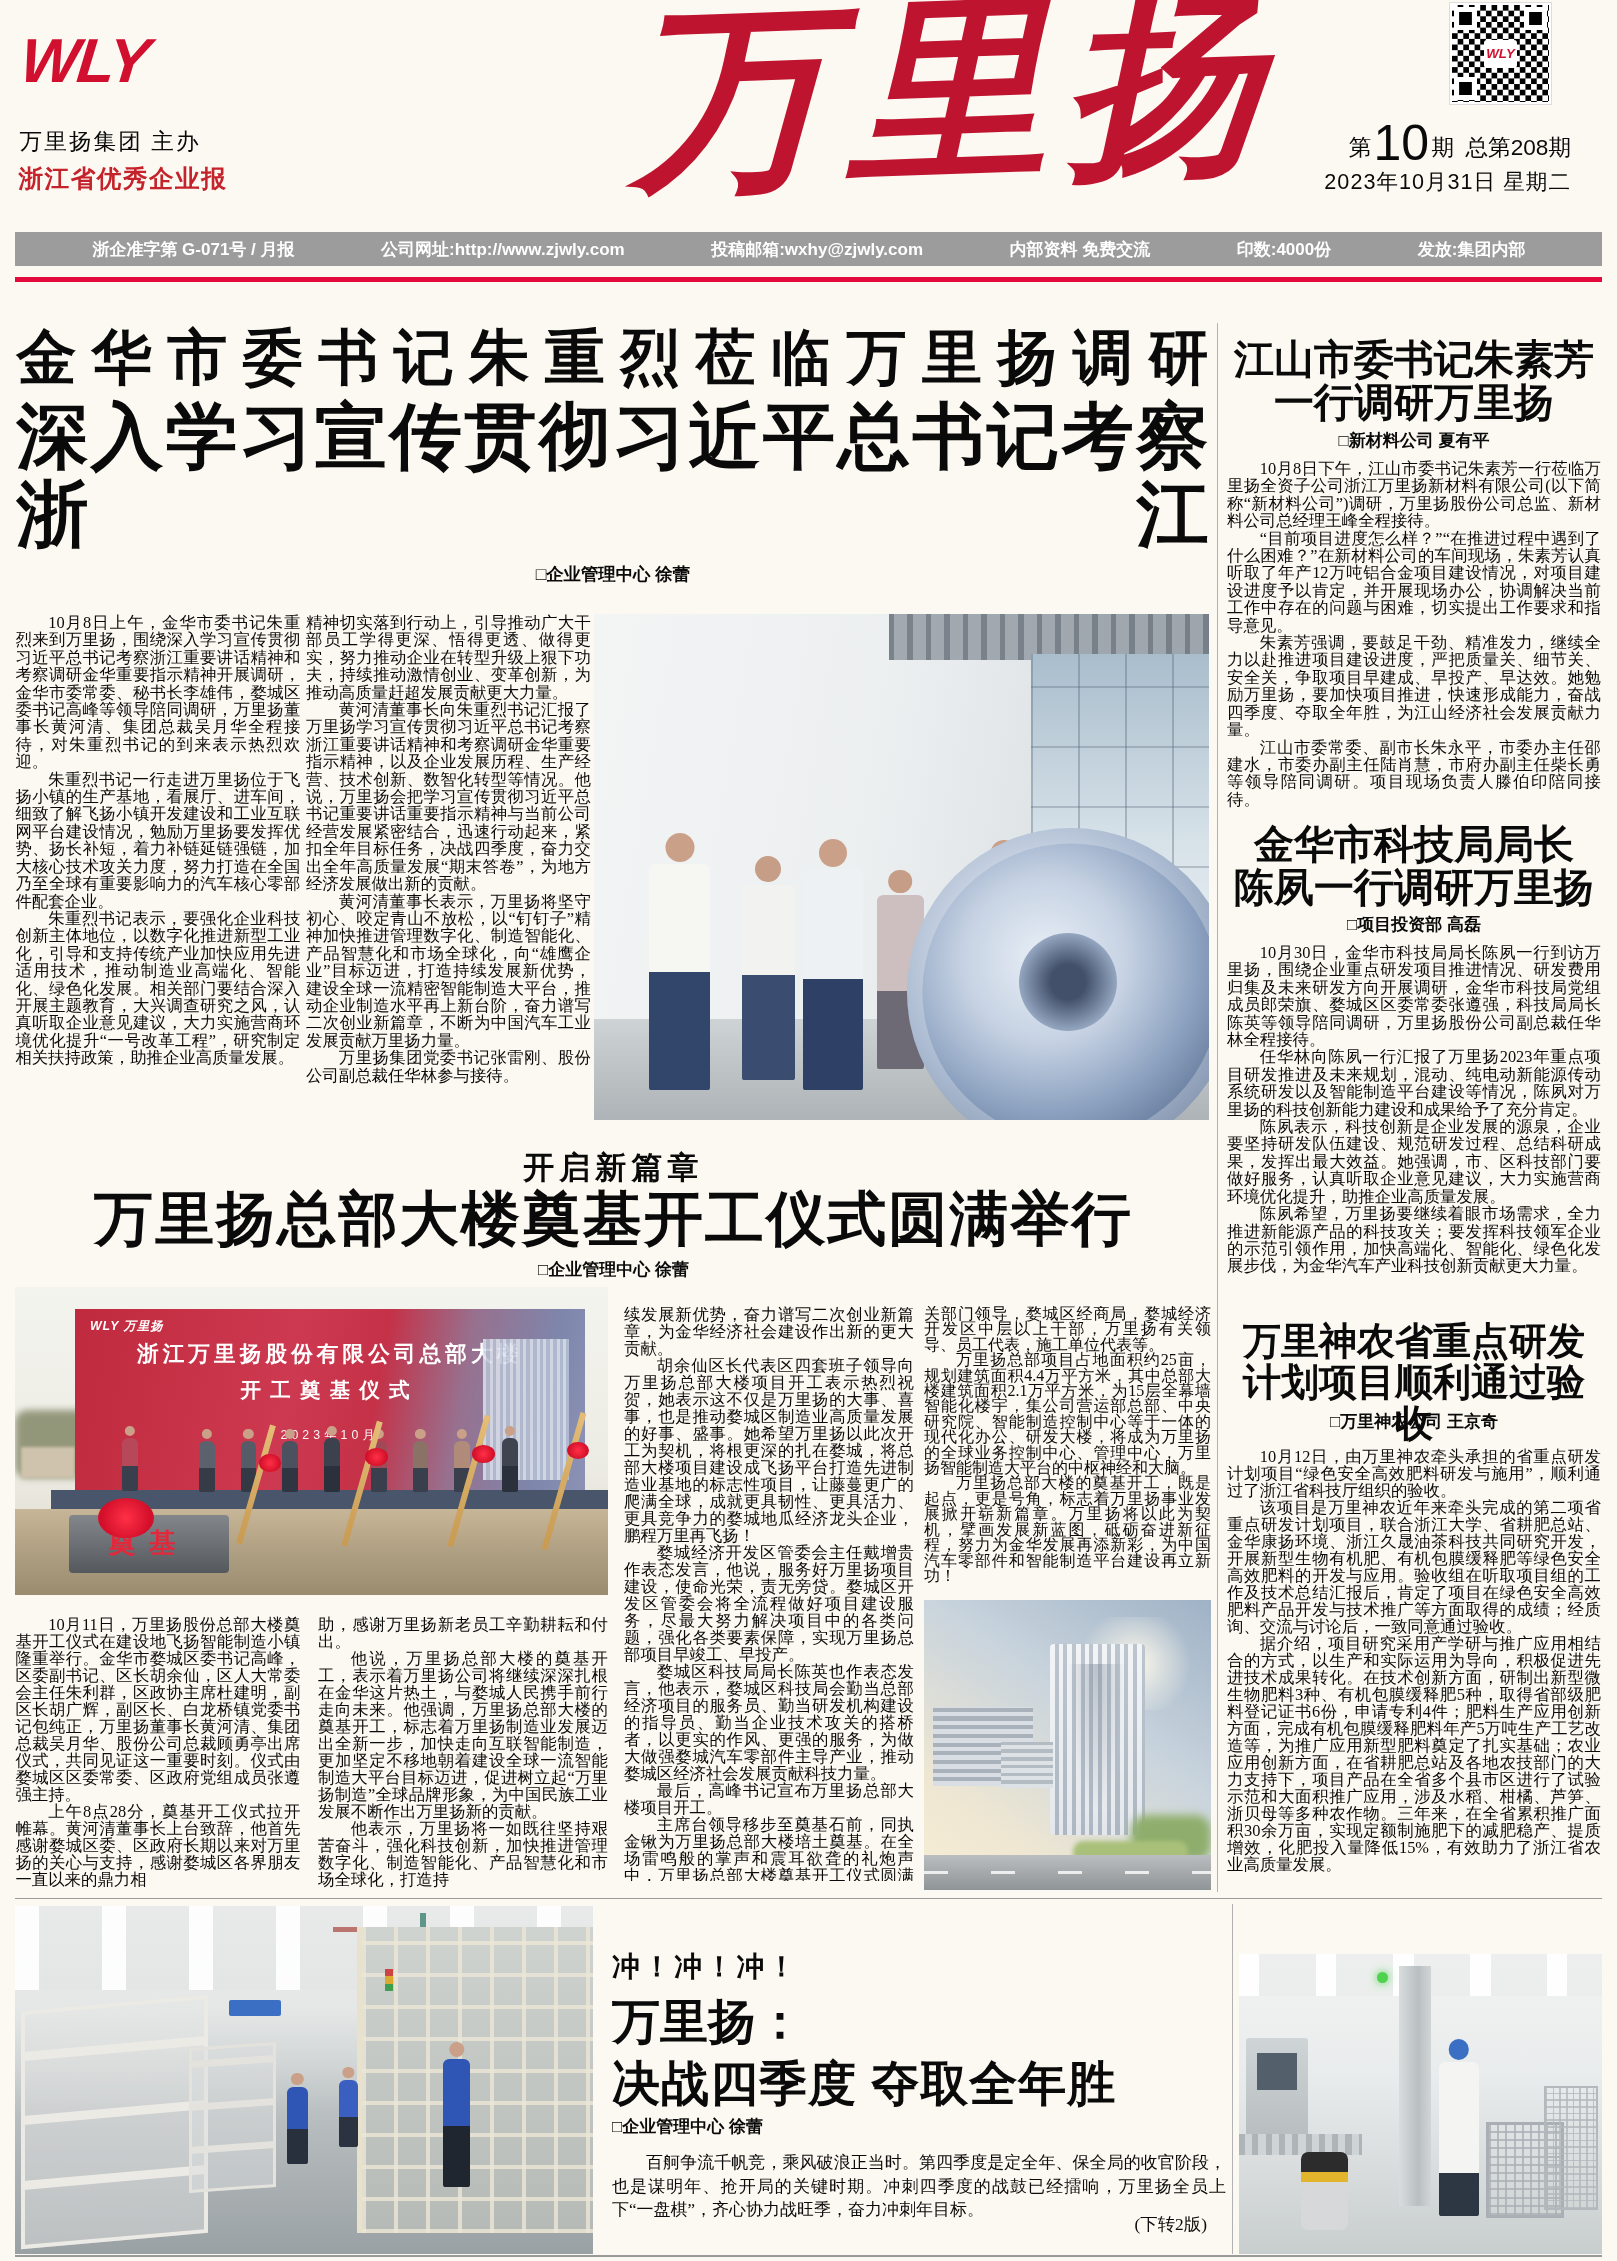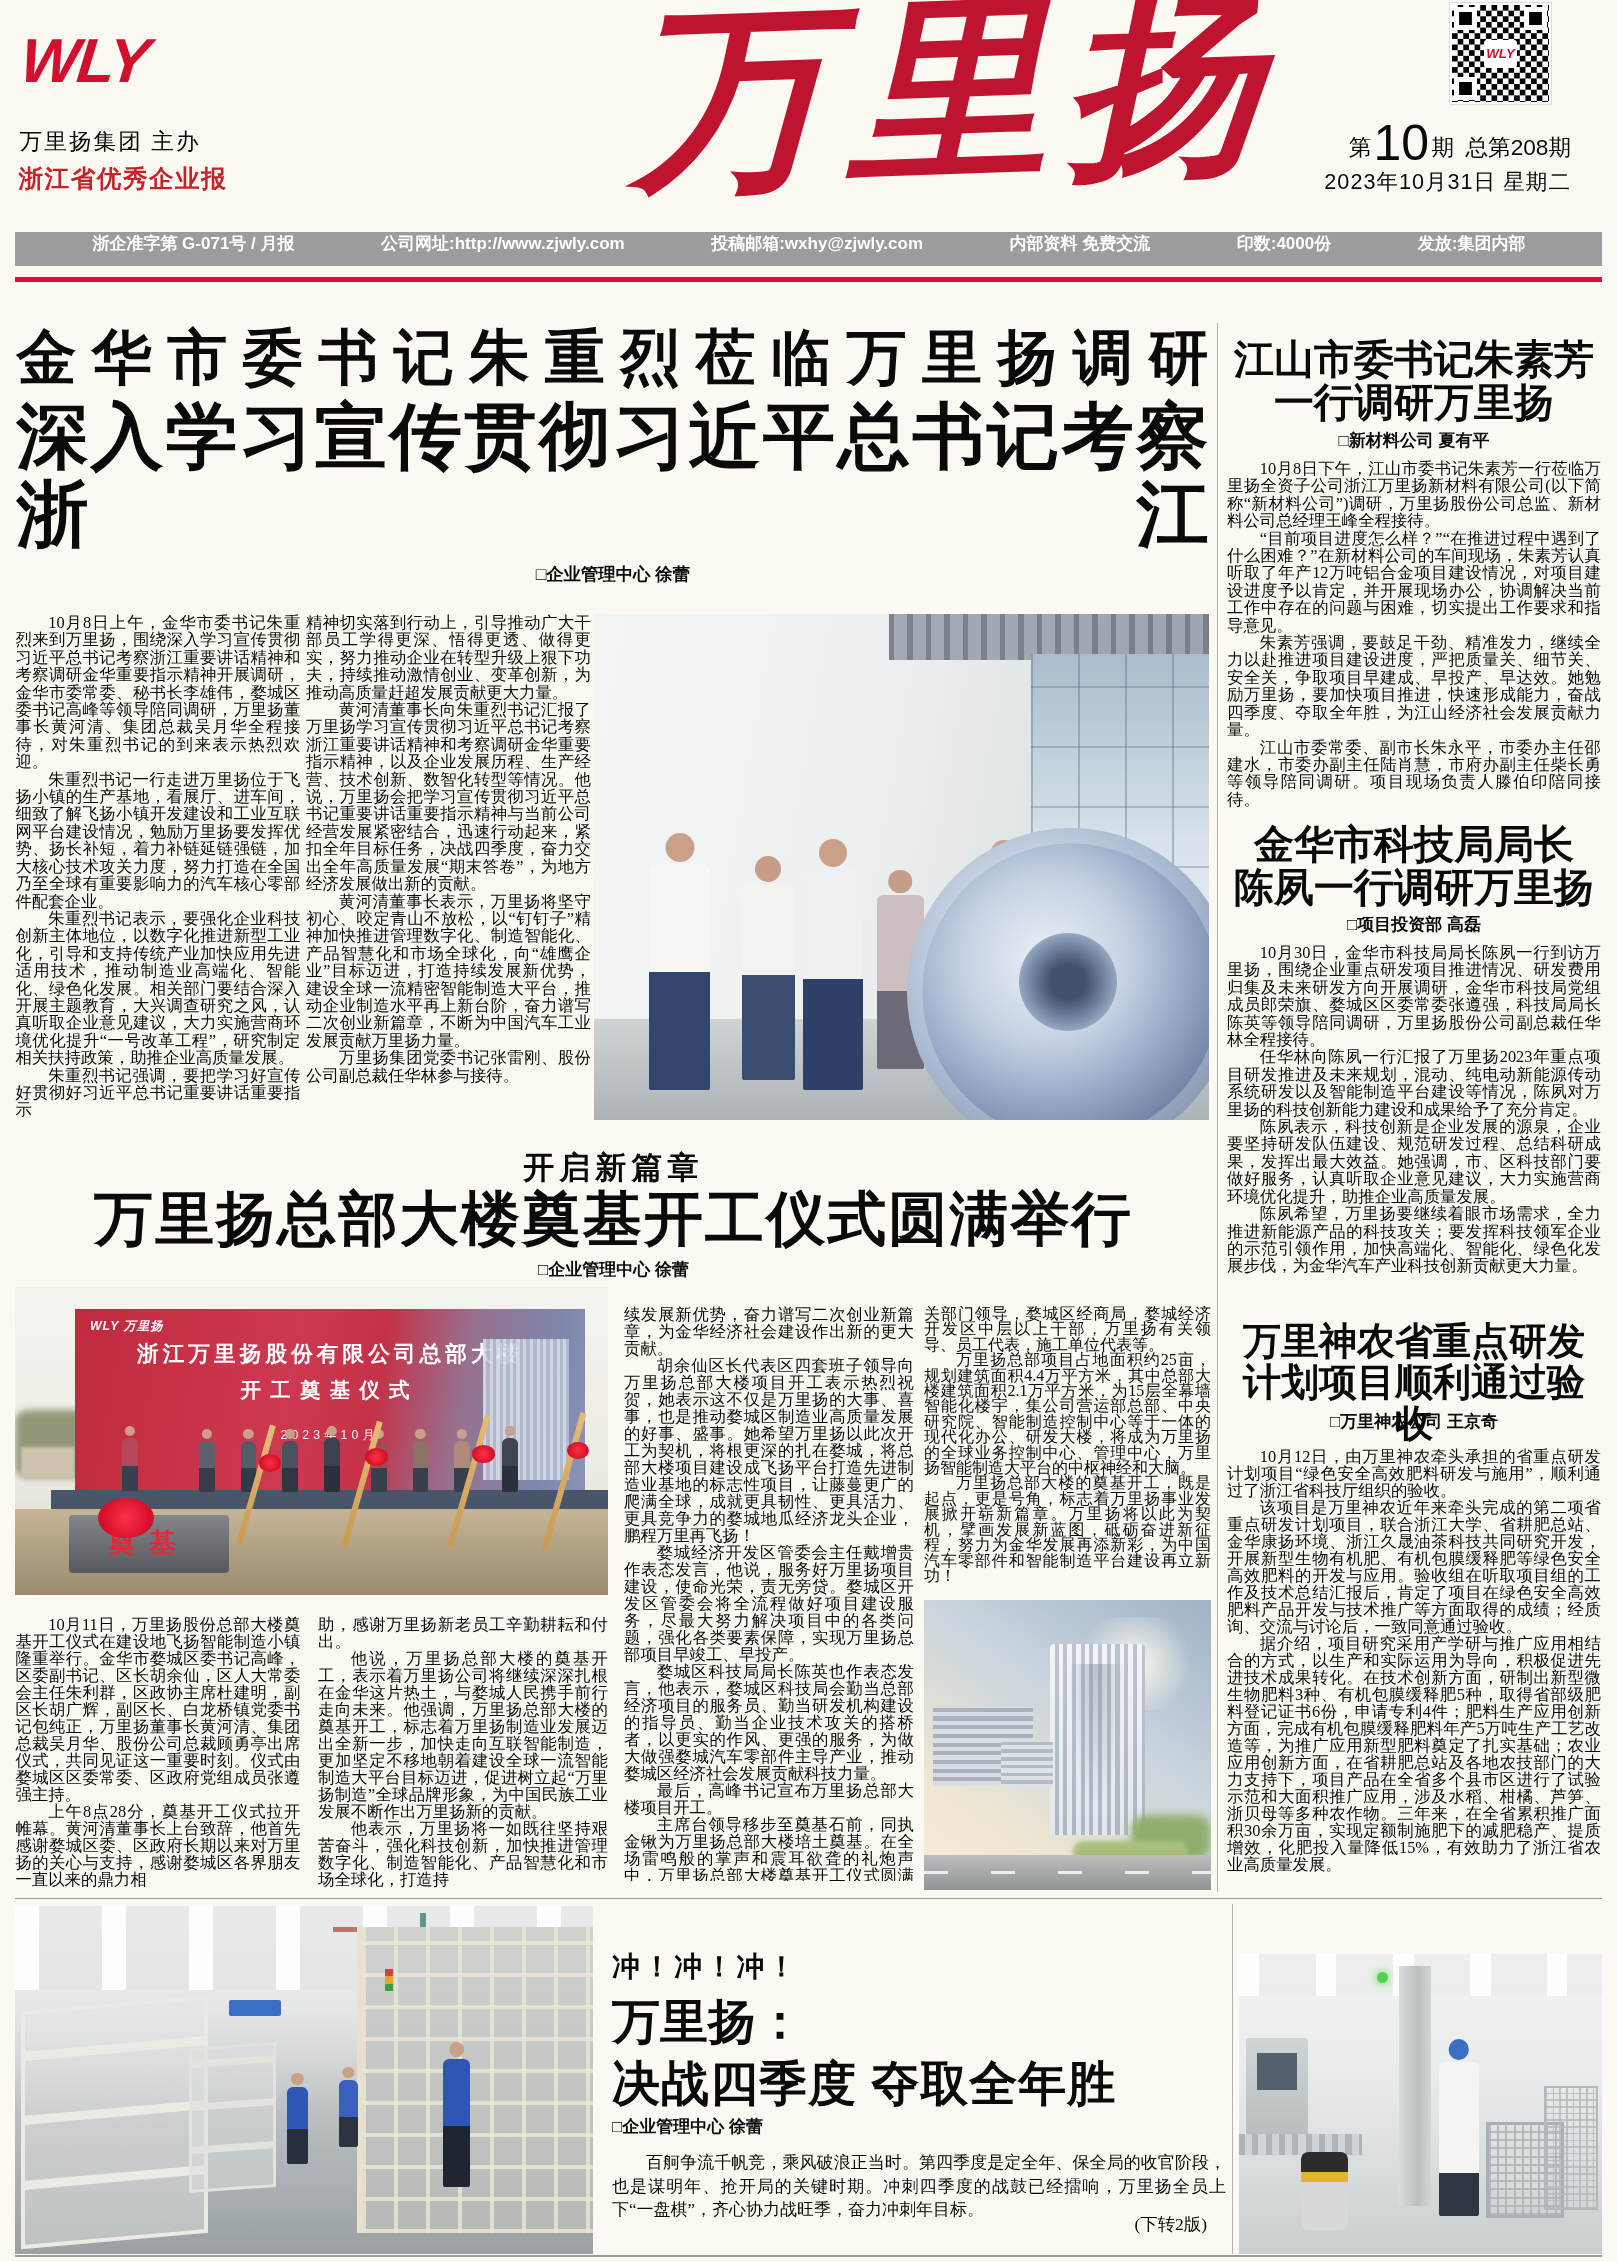--- a/index.html
+++ b/index.html
@@ -42,42 +42,41 @@
 </div>
 
 <div class="abs" style="left:1314px;top:114px;width:257px;text-align:right;white-space:nowrap">
   <span style="font-size:22.6px">第</span>
   <span style="font-size:50px;font-weight:400;vertical-align:-5.1px">10</span>
   <span style="font-size:22.6px">期</span>
   <span style="font-size:22.6px;margin-left:9.2px">总第208期</span>
 </div>
 <div class="abs" style="left:1314px;top:167px;width:257px;text-align:right;font-size:21.6px;letter-spacing:1px">2023年10月31日 星期二</div>
 
-<div class="abs" style="left:15.4px;top:232px;width:1587px;height:34px;background:#9c9c9c;display:flex;align-items:flex-start;
+<div class="abs" style="left:15.4px;top:232px;width:1587px;height:34px;background:#9c9c9c;display:flex;align-items:center;
             justify-content:space-between;padding:0 77px;box-sizing:border-box">
   <span class="white" style="font-size:17px;font-weight:700">浙企准字第 G-071号 / 月报</span>
   <span class="white" style="font-size:17px;font-weight:700">公司网址:http://www.zjwly.com</span>
   <span class="white" style="font-size:17px;font-weight:700">投稿邮箱:wxhy@zjwly.com</span>
   <span class="white" style="font-size:17px;font-weight:700">内部资料 免费交流</span>
   <span class="white" style="font-size:17px;font-weight:700">印数:4000份</span>
   <span class="white" style="font-size:17px;font-weight:700">发放:集团内部</span>
 </div>
 <div class="abs" style="left:15.4px;top:277px;width:1587px;height:5.1px;background:#e30b3e"></div>
 
 <div class="abs" style="left:16.4px;top:319px;width:1193px">
   <div class="headline-line" style="font-size:60px;line-height:78px">金华市委书记朱重烈莅临万里扬调研</div>
   <div class="headline-line" style="font-size:72px;line-height:78px">深入学习宣传贯彻习近平总书记考察浙江</div>
 </div>
 <div class="abs byline center" style="left:16.4px;top:562px;width:1193px;font-size:17.4px">□企业管理中心 徐蕾</div>
 
 <div class="abs serif cols" style="left:15.4px;top:614px;width:285px;height:508px;font-size:16.4px;line-height:17.4px;overflow:hidden">
   <p>10月8日上午，金华市委书记朱重烈来到万里扬，围绕深入学习宣传贯彻习近平总书记考察浙江重要讲话精神和考察调研金华重要指示精神开展调研，金华市委常委、秘书长李雄伟，婺城区委书记高峰等领导陪同调研，万里扬董事长黄河清、集团总裁吴月华全程接待，对朱重烈书记的到来表示热烈欢迎。</p>
   <p>朱重烈书记一行走进万里扬位于飞扬小镇的生产基地，看展厅、进车间，细致了解飞扬小镇开发建设和工业互联网平台建设情况，勉励万里扬要发挥优势、扬长补短，着力补链延链强链，加大核心技术攻关力度，努力打造在全国乃至全球有重要影响力的汽车核心零部件配套企业。</p>
   <p>朱重烈书记表示，要强化企业科技创新主体地位，以数字化推进新型工业化，引导和支持传统产业加快应用先进适用技术，推动制造业高端化、智能化、绿色化发展。相关部门要结合深入开展主题教育，大兴调查研究之风，认真听取企业意见建议，大力实施营商环境优化提升“一号改革工程”，研究制定相关扶持政策，助推企业高质量发展。</p>
-  <p>朱重烈书记强调，要把学习好宣传好贯彻好习近平总书记重要讲话重要指示</p>
 </div>
 <div class="abs serif cols" style="left:306px;top:614px;width:285px;height:508px;font-size:16.4px;line-height:17.4px;overflow:hidden">
   <p class="cont">精神切实落到行动上，引导推动广大干部员工学得更深、悟得更透、做得更实，努力推动企业在转型升级上狠下功夫，持续推动激情创业、变革创新，为推动高质量赶超发展贡献更大力量。</p>
   <p>黄河清董事长向朱重烈书记汇报了万里扬学习宣传贯彻习近平总书记考察浙江重要讲话精神和考察调研金华重要指示精神，以及企业发展历程、生产经营、技术创新、数智化转型等情况。他说，万里扬会把学习宣传贯彻习近平总书记重要讲话重要指示精神与当前公司经营发展紧密结合，迅速行动起来，紧扣全年目标任务，决战四季度，奋力交出全年高质量发展“期末答卷”，为地方经济发展做出新的贡献。</p>
   <p>黄河清董事长表示，万里扬将坚守初心、咬定青山不放松，以“钉钉子”精神加快推进管理数字化、制造智能化、产品智慧化和市场全球化，向“雄鹰企业”目标迈进，打造持续发展新优势，建设全球一流精密智能制造大平台，推动企业制造水平再上新台阶，奋力谱写二次创业新篇章，不断为中国汽车工业发展贡献万里扬力量。</p>
   <p>万里扬集团党委书记张雷刚、股份公司副总裁任华林参与接待。</p>
 </div>
 
 <div class="abs photo" style="left:594px;top:614px;width:615px;height:506px;background:linear-gradient(100deg,#f3f5f5 0%,#eceff0 45%,#dde2e5 72%,#c6cdd2 100%)">
   <div class="abs" style="right:0;top:0;width:52%;height:9%;background:repeating-linear-gradient(90deg,#667079 0 5.1px,#959da5 5.1px 18.5px);opacity:.85"></div>

